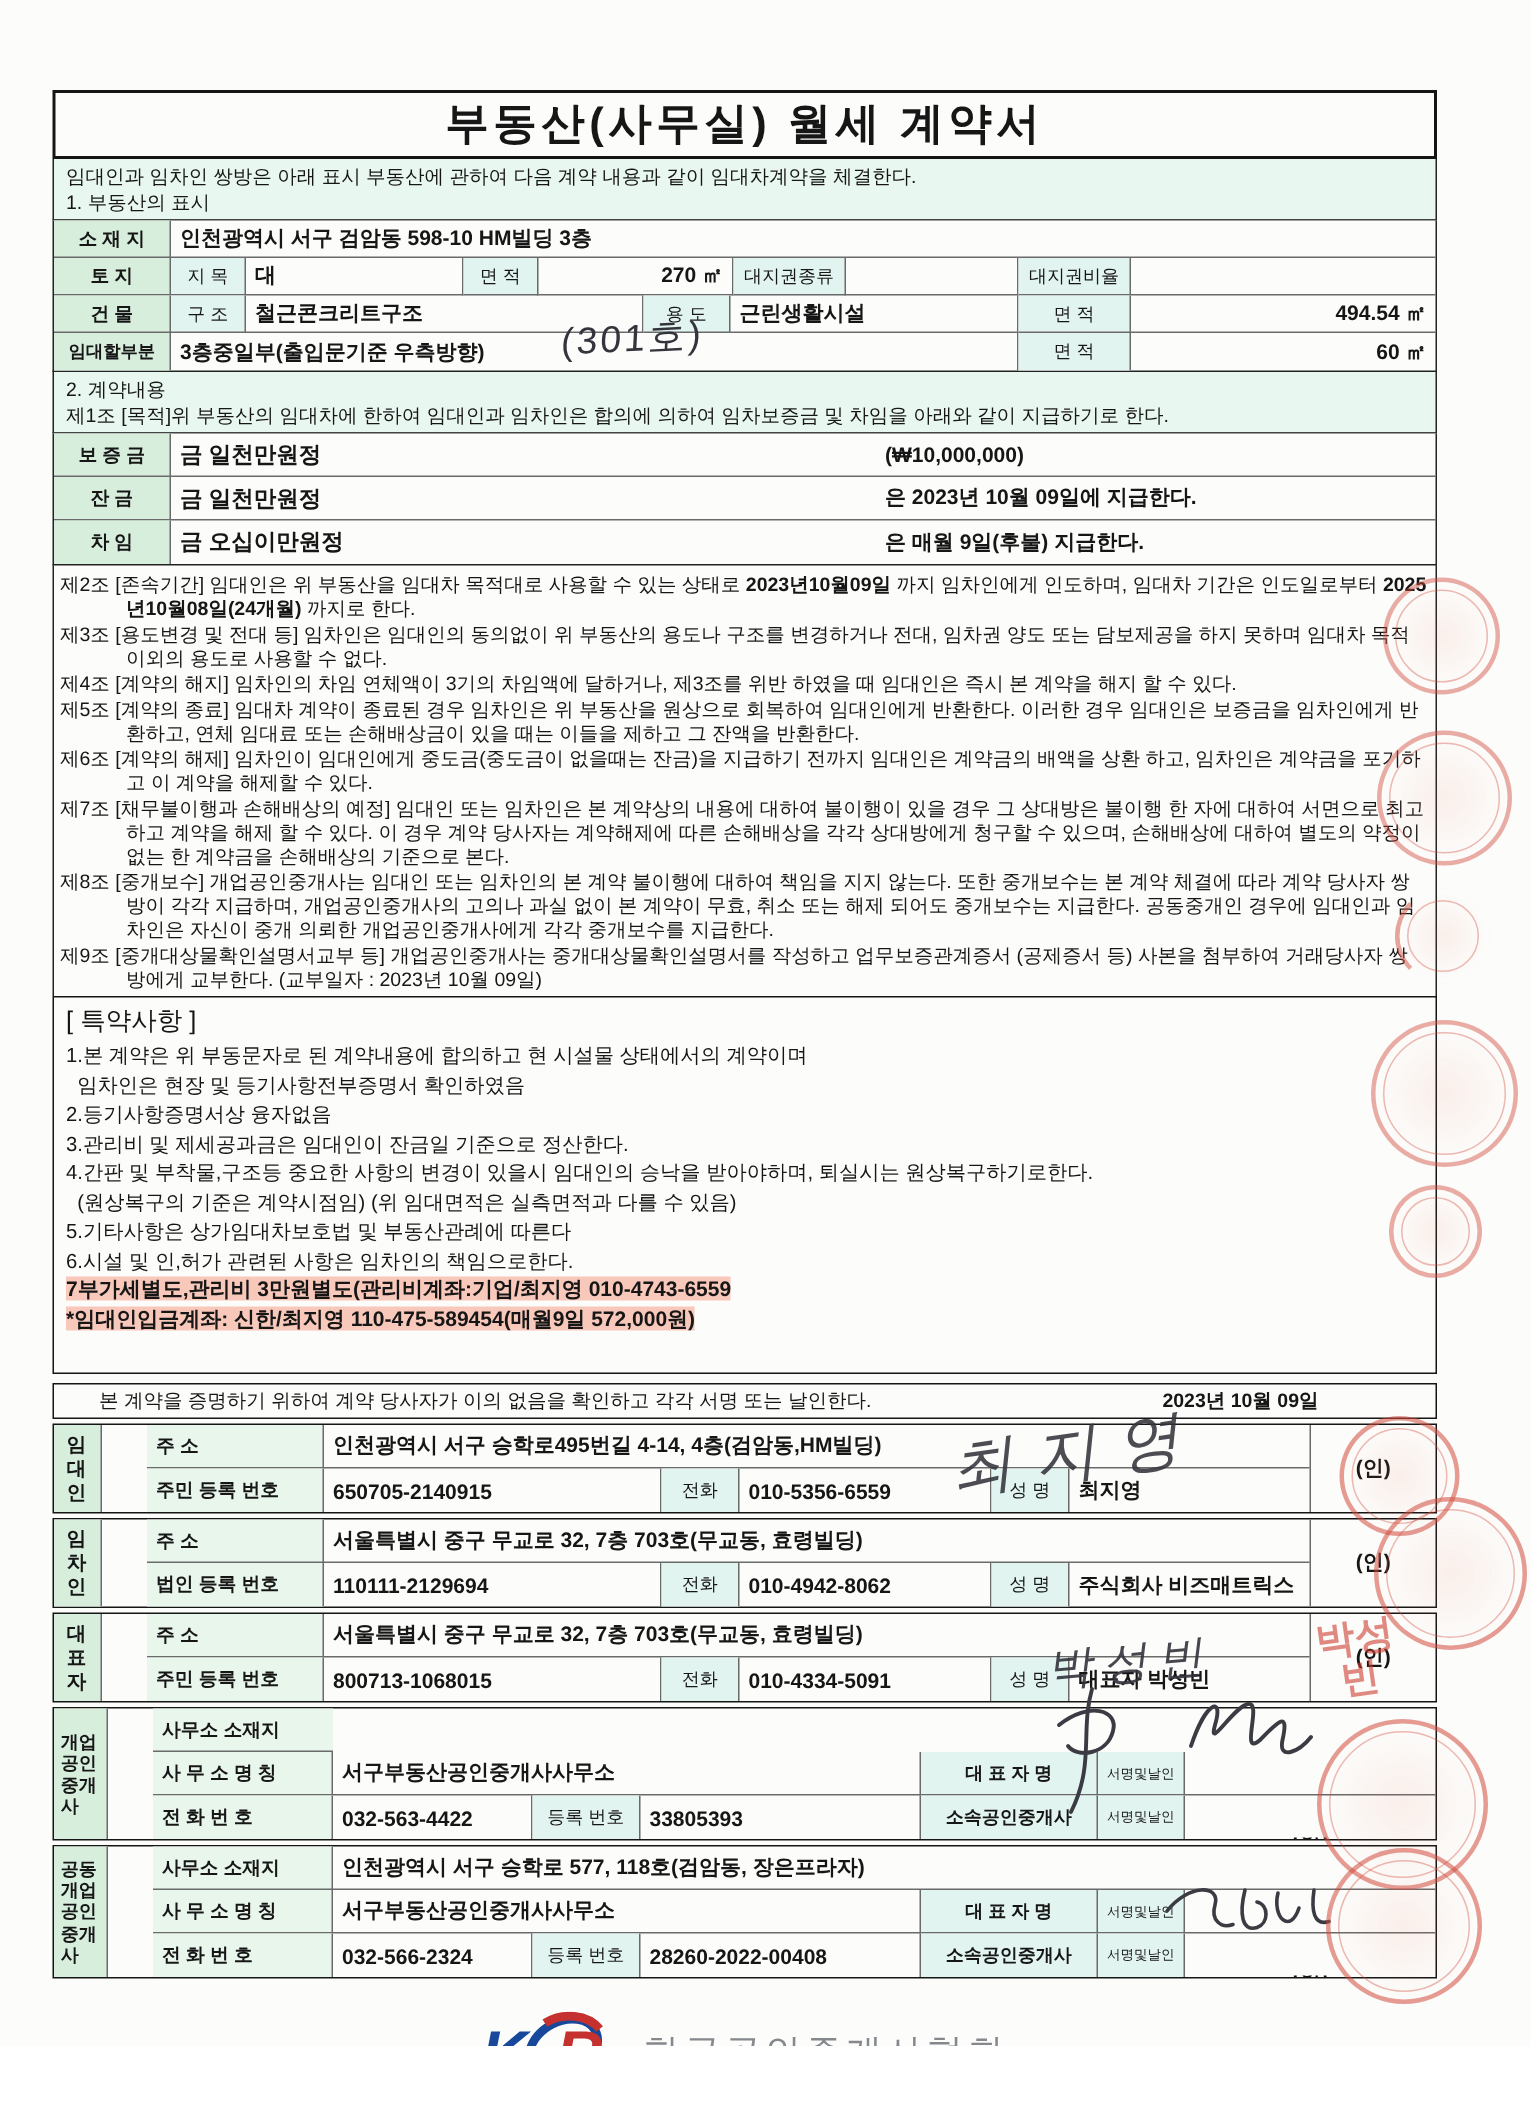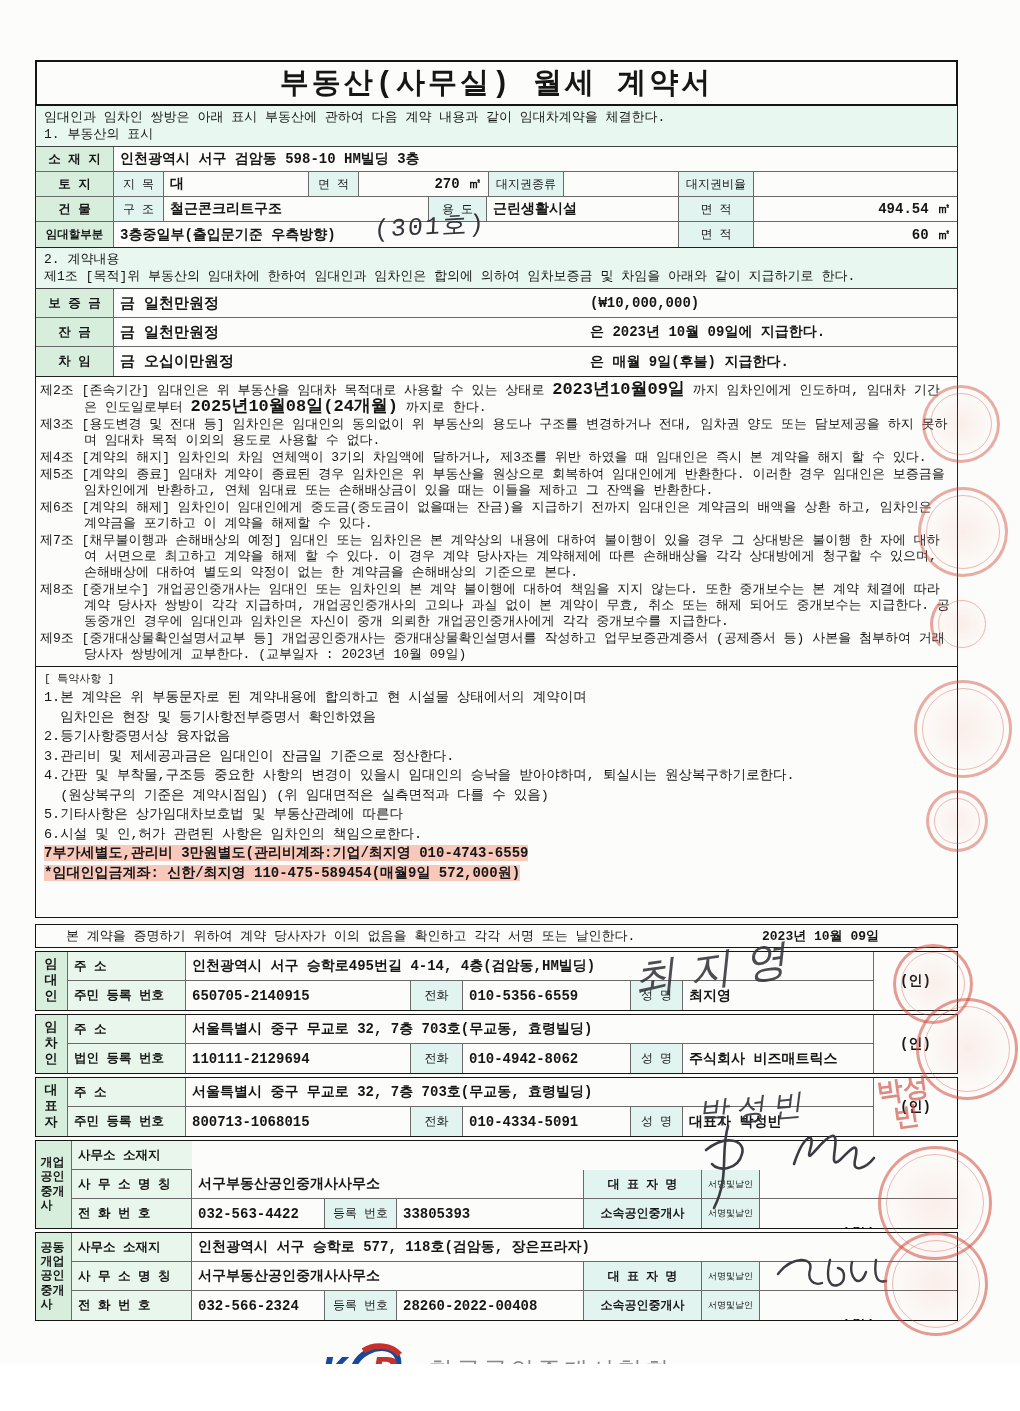--- a/index.html
+++ b/index.html
@@ -1,17 +1,17 @@
 <!DOCTYPE html>
 <html><head>
 <meta charset="utf-8">
 <style>
   html,body{margin:0;padding:0;background:#fff;}
   .page{position:relative;width:1020px;height:1364px;background:#fcfcfa;overflow:hidden;
-        font-family:Liberation Mono, monospace;color:#161616;}
+        font-family:Liberation Sans, sans-serif;color:#161616;}
   #doc{position:absolute;left:35px;top:60px;width:923px;font-size:13px;}
   
   .title-box{box-sizing:border-box;border:2.5px solid #151515;height:46px;display:flex;align-items:center;justify-content:center;}
   .title-box h1{margin:0;font-size:29px;letter-spacing:3px;font-weight:700;}
   
   .band{box-sizing:border-box;border-left:1.5px solid #222;border-right:1.5px solid #222;border-bottom:1px solid #444;
         background:#e9f7f1;padding:3px 8px;line-height:17px;font-size:13px;}
   
   .tbl{box-sizing:border-box;border-left:1.5px solid #222;border-right:1.5px solid #222;border-bottom:1.5px solid #222;}
   .r{display:flex;height:25px;}
@@ -22,40 +22,40 @@
   .lab{background:#d7eedd;justify-content:center;font-weight:700;font-size:12.5px;}
   .slab{background:#e2f4ef;justify-content:center;font-size:12px;}
   .val{font-weight:700;font-size:14px;}
   .num{justify-content:flex-end;font-weight:700;font-size:14px;}
   .pay .r{height:29px;}
   .pay .amt{width:470px;font-weight:700;font-size:15px;}
   .pay .note{font-weight:700;font-size:14px;}
   
   .articles{box-sizing:border-box;border-left:1.5px solid #222;border-right:1.5px solid #222;padding:4px 6px 2px 4px;}
   .article{font-size:13px;line-height:16px;margin:1px 0;padding-left:44px;text-indent:-44px;white-space:normal;}
-  .seg-bold{font-weight:700;font-size:17px;}
+  .seg-bold{font-weight:700;font-size:13px;}
   
   .special{box-sizing:border-box;border:1.5px solid #151515;min-height:252px;padding:4px 8px;}
-  .sp-head{font-size:11px;margin-bottom:2px;}
+  .sp-head{font-size:17px;margin-bottom:2px;}
   .sp-line{font-size:13.5px;line-height:19.5px;white-space:pre-wrap;}
   .sp-line.hl span{background:rgba(244,140,110,.45);font-weight:700;font-size:14px;}
   
   .closing{box-sizing:border-box;border:1.5px solid #151515;height:24px;margin-top:6px;display:flex;align-items:center;
            justify-content:space-between;padding:0 78px 0 30px;font-size:13px;}
   .closing .date{font-weight:700;}
   
   .ptable,.btable{box-sizing:border-box;border:1.5px solid #151515;margin-top:3px;display:flex;}
   .role-col{box-sizing:border-box;background:#d7eedd;display:flex;align-items:center;justify-content:center;border-right:1px solid #6a6a6a;}
   .ptable .role-col{width:32px;}
   .btable .role-col{width:36px;}
   .role-col span{display:block;word-break:break-all;text-align:left;font-weight:700;}
   .ptable .role-col span{width:14px;font-size:13px;line-height:1.25;}
   .btable .role-col span{width:26px;font-size:12px;line-height:1.2;}
   .pt-main{flex:1;display:flex;flex-direction:column;}
-  .pt-main .r{height:29px;}
+  .pt-main .r{height:29px;padding-left:30px;}
   .pt-main .r:last-child .c{border-bottom:none;}
   .seal-col{box-sizing:border-box;width:84px;border-left:1px solid #6a6a6a;display:flex;align-items:center;justify-content:center;
             font-weight:700;font-size:14px;}
   .plab{background:#e9f6ec;justify-content:space-between;font-size:12.5px;font-weight:700;}
   .sig-space{position:relative;justify-content:center;margin-top:28px;}
   .seal-inline{font-weight:700;font-size:14px;}
   .sign-note{font-size:9px;background:#e2f4ef;justify-content:center;padding:0 2px;}
   .faint-name{color:#c6c6c6;font-size:15px;letter-spacing:2px;margin-right:60px;}
   
   .hw{position:absolute;color:#34343d;pointer-events:none;}

